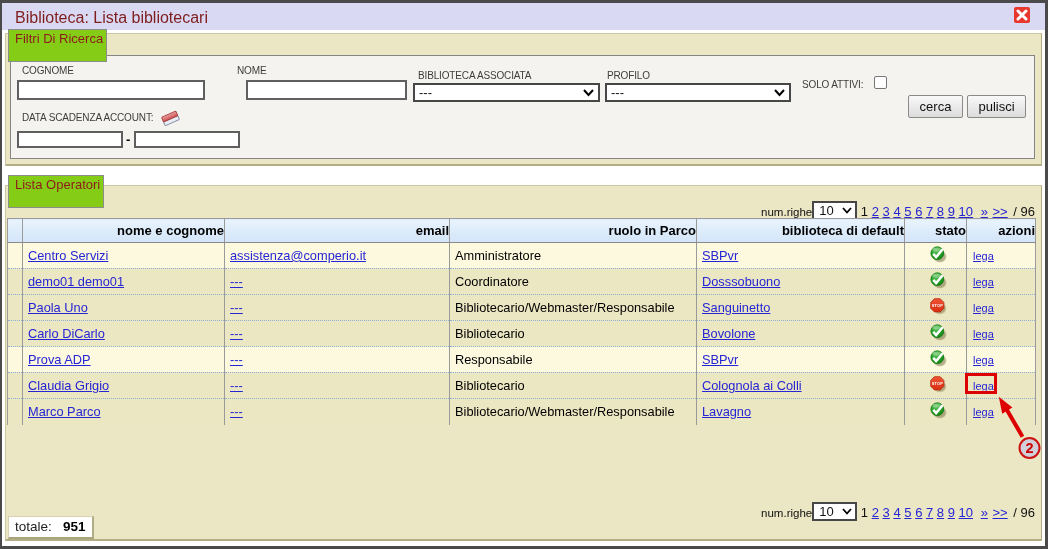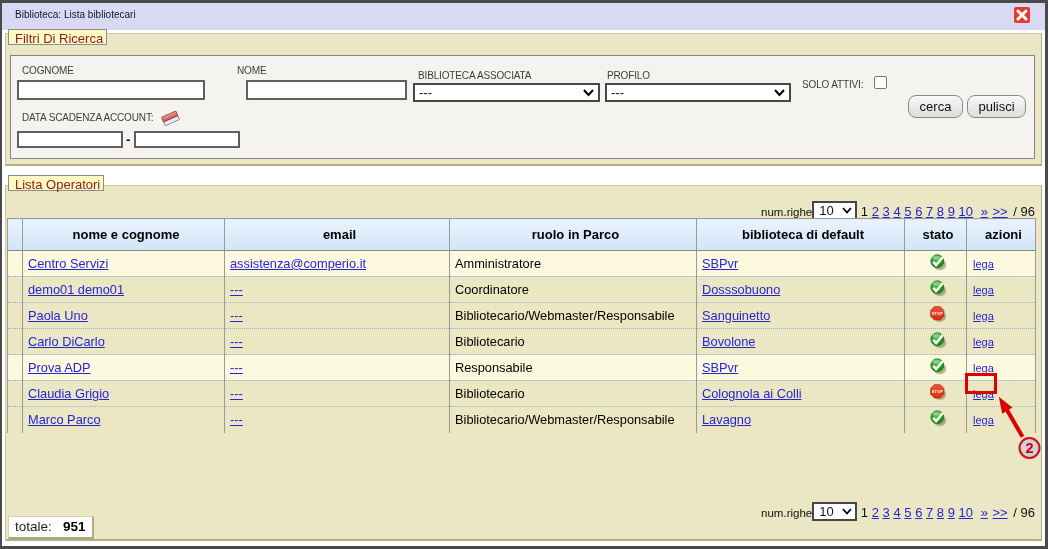--- a/index.html
+++ b/index.html
@@ -1,33 +1,33 @@
 <!DOCTYPE html>
 <html><head><meta charset="utf-8"><style>
 html,body{margin:0;padding:0;background:#fff}
 *{box-sizing:border-box}
 #page{position:relative;width:1048px;height:549px;background:#fff;overflow:hidden;font-family:"Liberation Sans",sans-serif}
 .frame{position:absolute;left:0;top:0;width:1048px;height:549px;border-style:solid;border-color:#4a4a4a;border-width:3px 3px 3px 2px;z-index:50;pointer-events:none}
 .titlebar{position:absolute;left:2px;top:3px;width:1043px;height:26.5px;background:#d9d9f3}
-.titletext{position:absolute;left:13px;top:5.5px;font-size:10px;color:#0f172a}
+.titletext{position:absolute;left:13px;top:5.5px;font-size:16px;color:#7f1d1d}
 .closebtn{position:absolute;left:1012px;top:4px;width:16px;height:16px;background:#e8372c;border-radius:2px}
-.tab{position:absolute;height:16px;background:#fef9c3;border:1px solid #8c8c8c;color:#8e1b1b;font-size:13px;line-height:17px;padding:0 3px 0 6px;z-index:5;white-space:nowrap}
+.tab{position:absolute;height:33px;background:#84cc16;border:1px solid #8c8c8c;color:#8e1b1b;font-size:13px;line-height:17px;padding:0 3px 0 6px;z-index:5;white-space:nowrap}
 .panel{position:absolute;left:5px;width:1037px;background:#ebe6c3;border:1px solid #cdc79f;border-bottom:2px solid #b3ad85;border-right:1px solid #b3ad85}
 #panel1{top:33px;height:133px}
 #panel2{top:185px;height:356px}
 .fieldset{position:absolute;left:4px;top:21px;width:1025px;height:104px;background:#f4f3ef;border:1px solid #858585}
 .lbl{position:absolute;font-size:10px;letter-spacing:-0.15px;color:#3d3d3d;white-space:nowrap}
 .tin{position:absolute;background:#fff;border:2px solid #5f5f5f}
 .sel{position:absolute;background:#fff;border:2px solid #474747;font-size:13px;color:#111;line-height:16px;padding-left:4px}
 .sel svg{position:absolute;right:4px;top:2.5px}
-.btn{position:absolute;height:23px;background:linear-gradient(#f9f9f9,#dcdcdc);border:1px solid #8a8a8a;border-radius:8px;font-size:13px;color:#101010;text-align:center;line-height:21px}
+.btn{position:absolute;height:23px;background:linear-gradient(#f9f9f9,#dcdcdc);border:1px solid #8a8a8a;border-radius:2px;font-size:13px;color:#101010;text-align:center;line-height:21px}
 .chk{position:absolute;width:13px;height:13px;background:#fff;border:1px solid #767676;border-radius:2px}
 table{border-collapse:collapse;table-layout:fixed}
 #opt{position:absolute;left:1px;top:32px;width:1028px;font-size:12.8px}
-#opt th{background:linear-gradient(#e9f3fd,#d2e5f8);font-weight:bold;color:#000;text-align:center;padding:0 0 0 5px;border-left:1px solid #9a9a9a;border-top:1px solid #9a9a9a;border-bottom:1px solid #8a8a8a;font-size:13px;height:32px}
+#opt th{background:linear-gradient(#e9f3fd,#d2e5f8);font-weight:bold;color:#000;text-align:right;padding:0 0 0 5px;border-left:1px solid #9a9a9a;border-top:1px solid #9a9a9a;border-bottom:1px solid #8a8a8a;font-size:13px;height:24px}
 #opt td{height:26px;padding:0 0 0 5px;border-left:1px solid #9a9a9a;white-space:nowrap;overflow:hidden}
 #opt th:last-child,#opt td:last-child{border-right:1px solid #9a9a9a}
 #opt td:last-child{font-size:11px;padding-left:6px}
 #opt tr.r td{border-top:1px dotted #8fb0d2}
 #opt tr.odd td{background:#fdf9df}
 #opt tr.even td{background:#ece7c3}
 a{color:#2525d4;text-decoration:underline}
 .pag{position:absolute;right:6px;font-size:13px;color:#111;white-space:nowrap}
 .pag .nr{font-size:11.5px}
 .pag a{margin:0}

